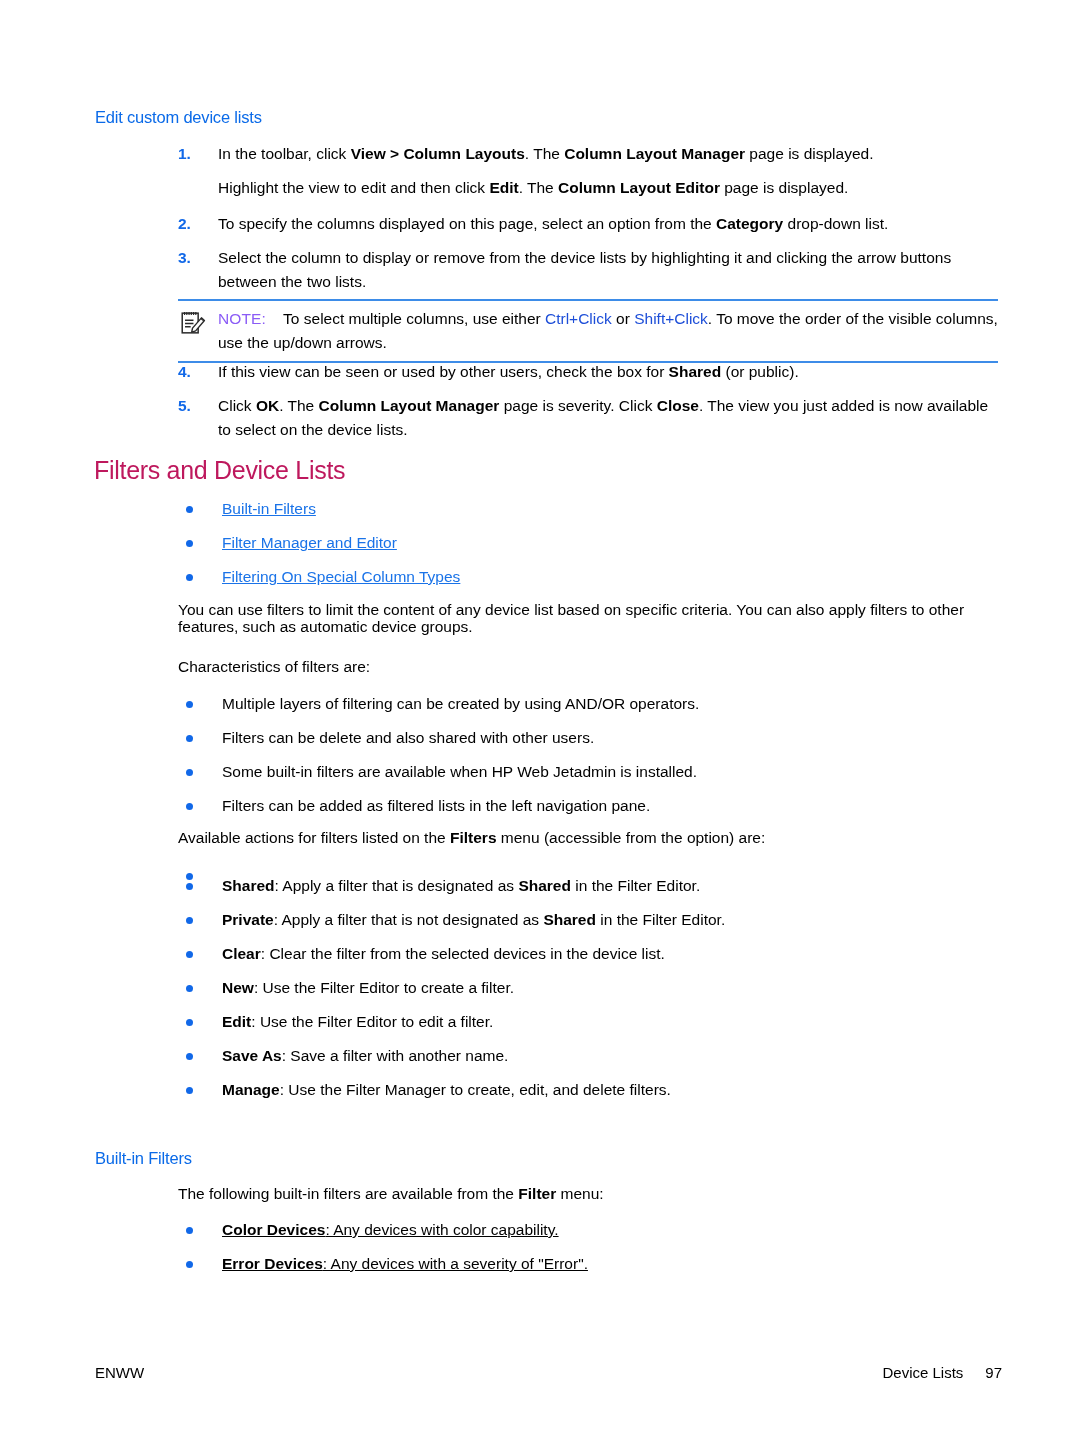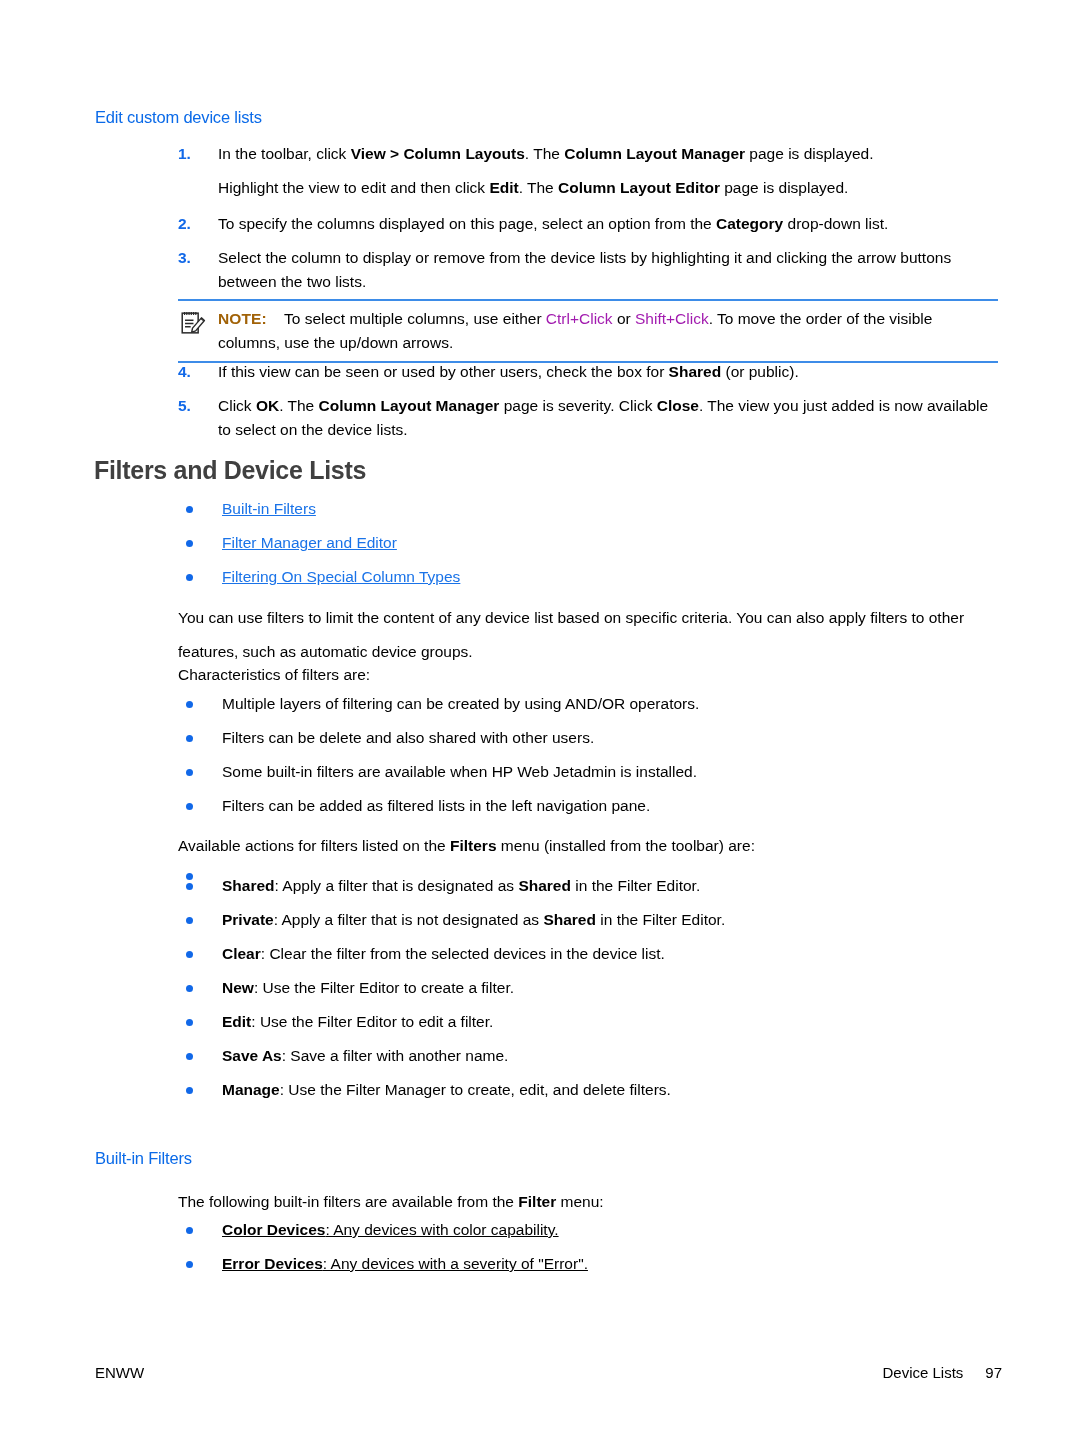--- a/index.html
+++ b/index.html
@@ -30,22 +30,22 @@
     font-size: 16.5px;
     font-weight: normal;
     color: #0a6ae8;
     letter-spacing: -0.2px;
     white-space: nowrap;
   }
   .h-main {
     position: absolute;
     left: 94px;
     font-size: 25px;
-    font-weight: bold;
-    color: #404040;
+    font-weight: normal;
+    color: #be185d;
     letter-spacing: -0.3px;
     white-space: nowrap;
   }
 
   
   .olist {
     position: absolute;
     left: 178px;
     width: 825px;
   }
@@ -91,26 +91,26 @@
     line-height: 24px;
   }
   .note-icon {
     position: absolute;
     left: 0px;
     top: 1px;
     width: 30px;
     height: 30px;
   }
   .note-label {
-    font-weight: bold;
-    color: #a16207;
+    font-weight: normal;
+    color: #8b5cf6;
     letter-spacing: 0.1px;
   }
   .kbd {
-    color: #a21caf;
+    color: #1d4ed8;
   }
 
   
   .blist {
     position: absolute;
     left: 178px;
     width: 828px;
   }
   .bitem {
     position: relative;
@@ -133,21 +133,21 @@
     text-decoration: underline;
     font-size: 15.5px;
   }
 
   
   .para {
     position: absolute;
     left: 178px;
     width: 826px;
     font-size: 15.5px;
-    line-height: 34px;
+    line-height: 17px;
   }
 
   b, strong { font-weight: bold; }
 
   
   .footer-left {
     position: absolute;
     left: 95px;
     bottom: 56px;
     font-size: 15px;
@@ -256,21 +256,21 @@
       <span class="dot"></span>
       <span>Some built-in filters are available when HP Web Jetadmin is installed.</span>
     </div>
     <div class="bitem">
       <span class="dot"></span>
       <span>Filters can be added as filtered lists in the left navigation pane.</span>
     </div>
   </div>
 
   <div class="para" style="top:829px;">
-    <span class="rich"><span>Available actions for filters listed on the </span><b>Filters</b><span> menu (installed from the toolbar) are:</span></span>
+    <span class="rich"><span>Available actions for filters listed on the </span><b>Filters</b><span> menu (accessible from the option) are:</span></span>
   </div>
 
   <div class="blist" style="top:864px;">
     <div class="bitem">
       <span class="dot"></span>
     </div>
     <div class="bitem">
       <span class="dot"></span>
       <span class="rich"><b>Shared</b><span>: Apply a filter that is designated as </span><b>Shared</b><span> in the Filter Editor.</span></span>
     </div>

